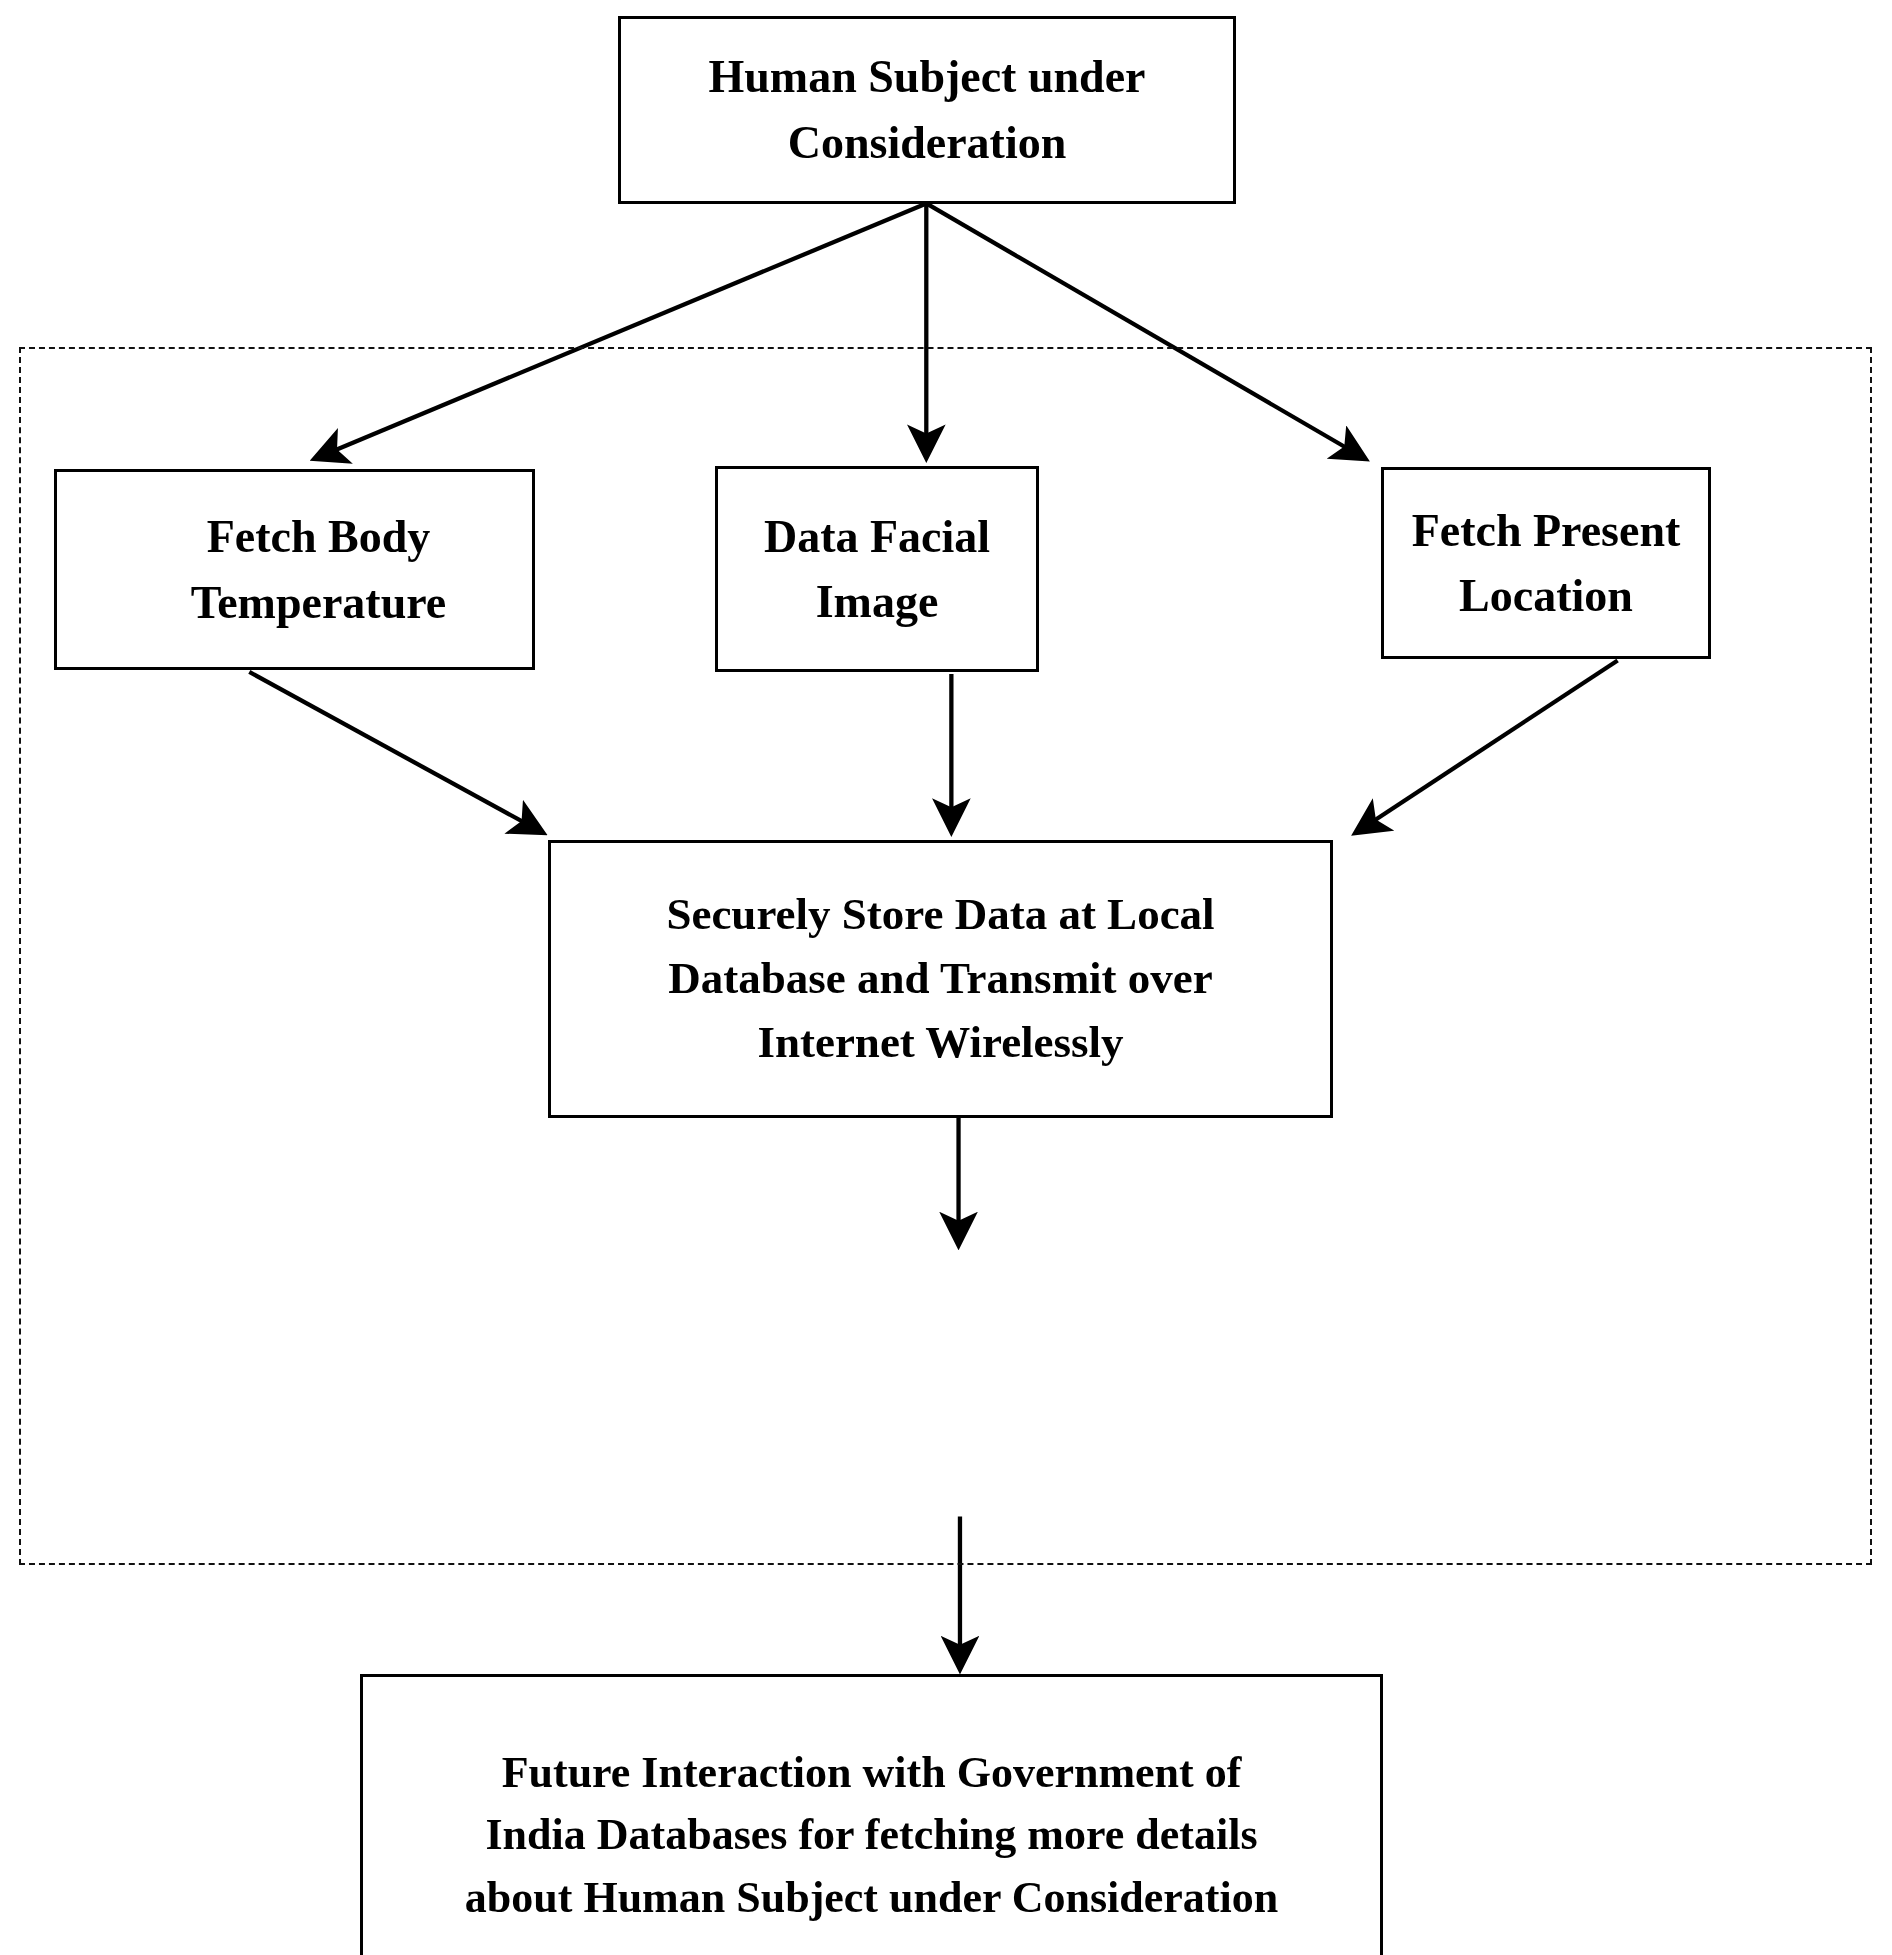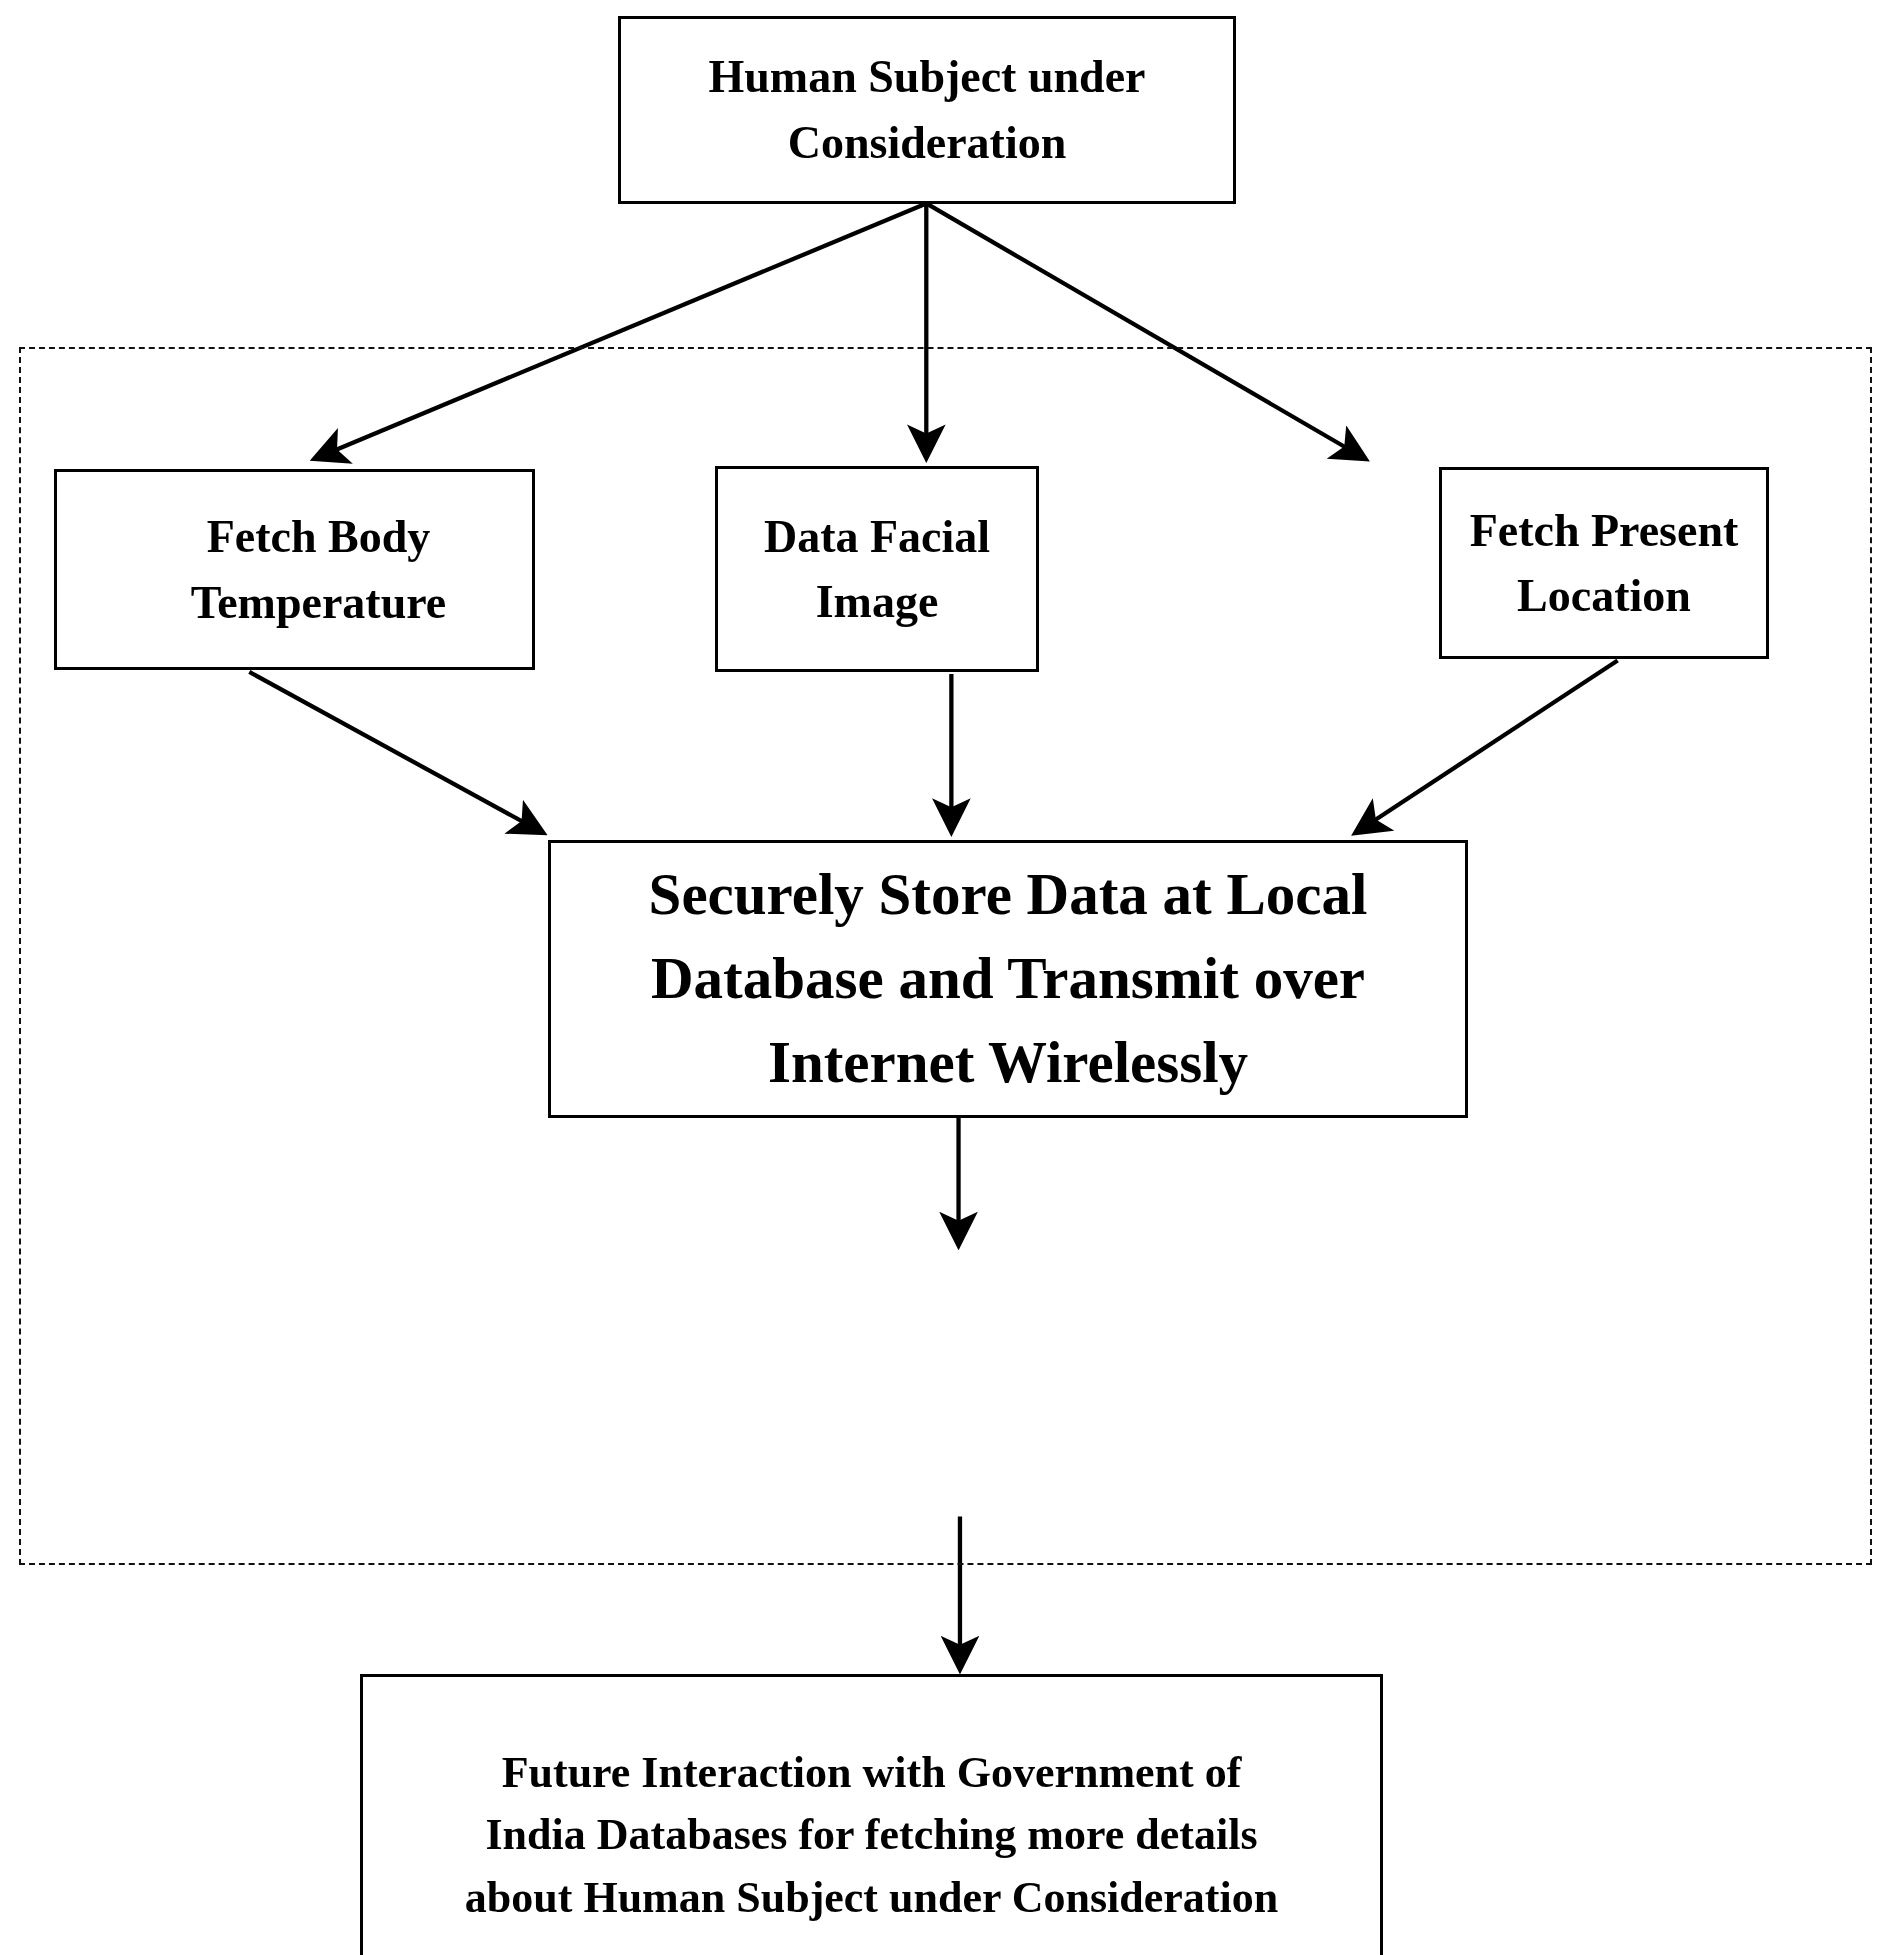--- a/index.html
+++ b/index.html
@@ -41,22 +41,22 @@
     width: 100%;
     padding: 0 13px;
     box-sizing: border-box;
     white-space: pre-line;
     line-height: 1.42;
   }
   
   #node-root   { left: 618px;  top: 15.8px;   width: 618px;  height: 188px; font-size: 46px; }
   #node-temp   { left: 54px;   top: 469px;  width: 481px;  height: 201px; font-size: 46px; padding-left: 48px; }
   #node-face   { left: 715px;  top: 466px;  width: 324px;  height: 206px; font-size: 46px; }
-  #node-loc    { left: 1439px; top: 467px;  width: 330px;  height: 192px; font-size: 46px; }
-  #node-store  { left: 548px;  top: 840px; width: 920px; height: 278px; font-size: 59px; }
+  #node-loc    { left: 1381px; top: 467px;  width: 330px;  height: 192px; font-size: 46px; }
+  #node-store  { left: 548px;  top: 840px; width: 785px; height: 278px; font-size: 45px; }
   #node-cloud  { left: 566px;  top: 1250px; width: 782px; height: 267px; font-size: 45px; }
   #node-future { left: 360px;  top: 1674px; width: 1023px; height: 323px; font-size: 44px; }
 
   
   #zone-dashdot {
     position: absolute;
     left: 19.3px;
     top: 347px;
     width: 1853px;
     height: 1218px;

